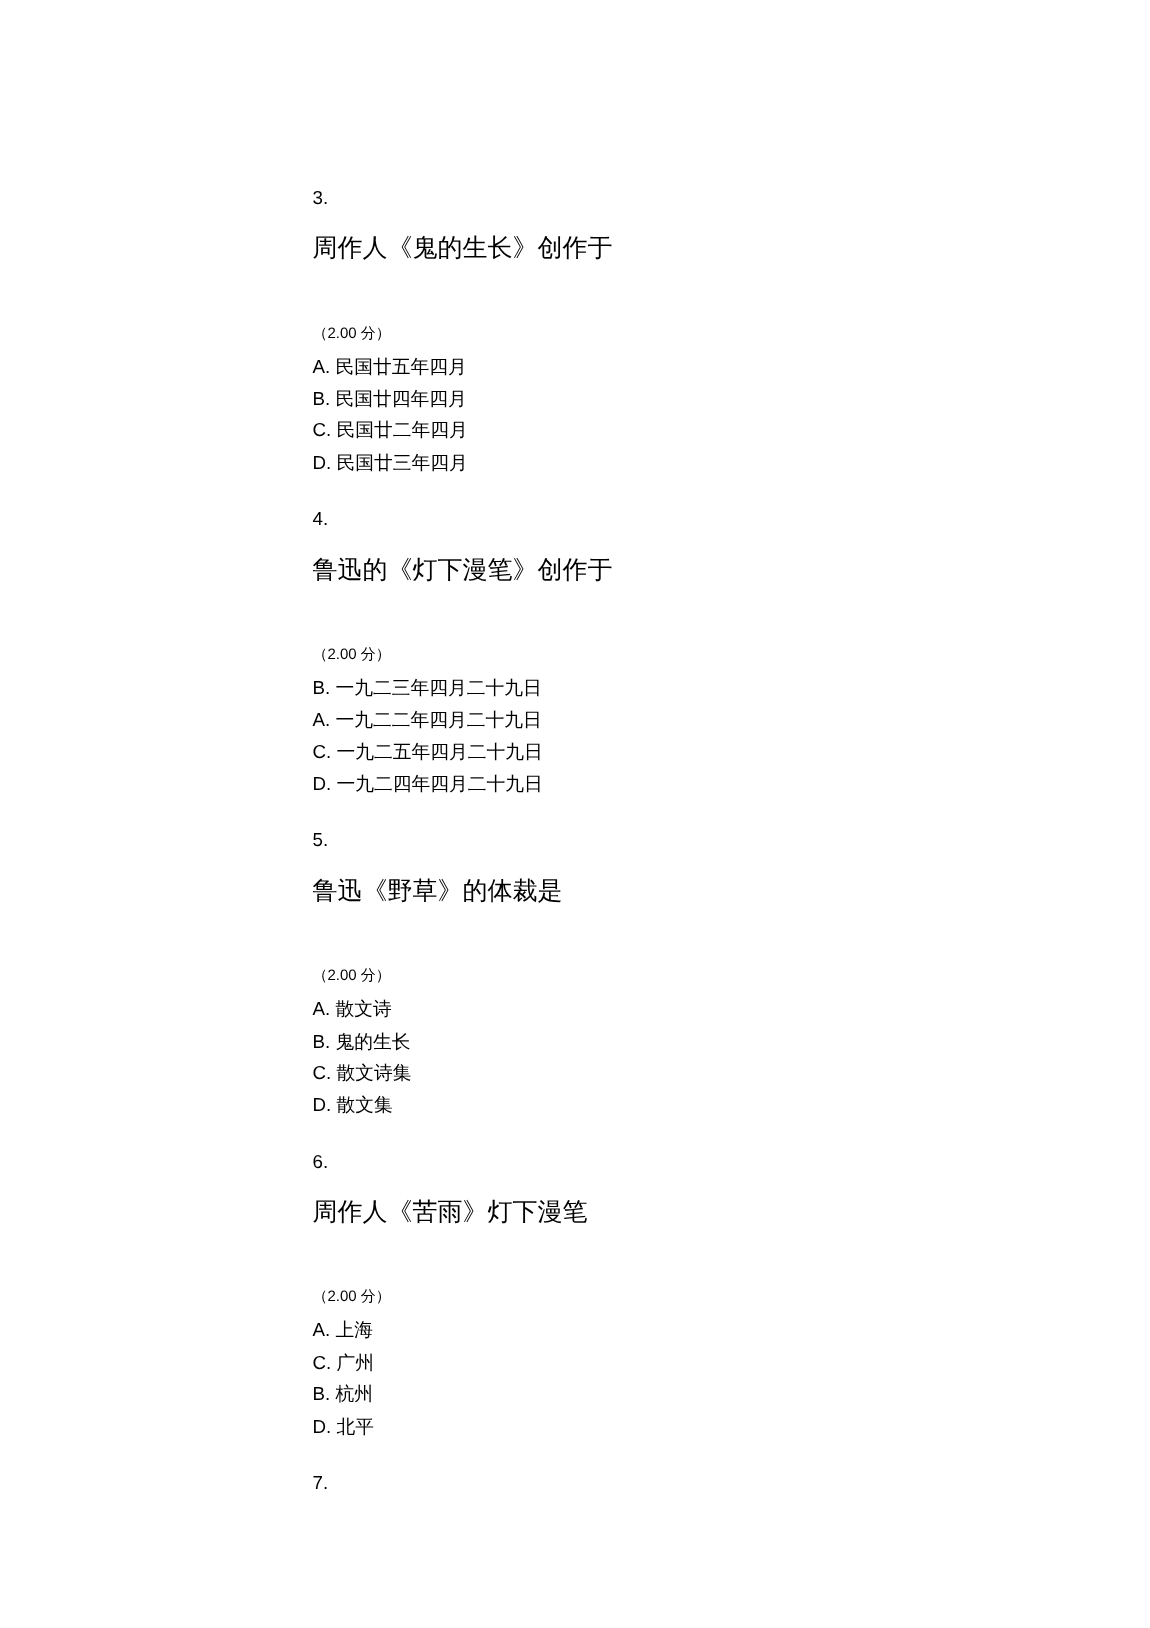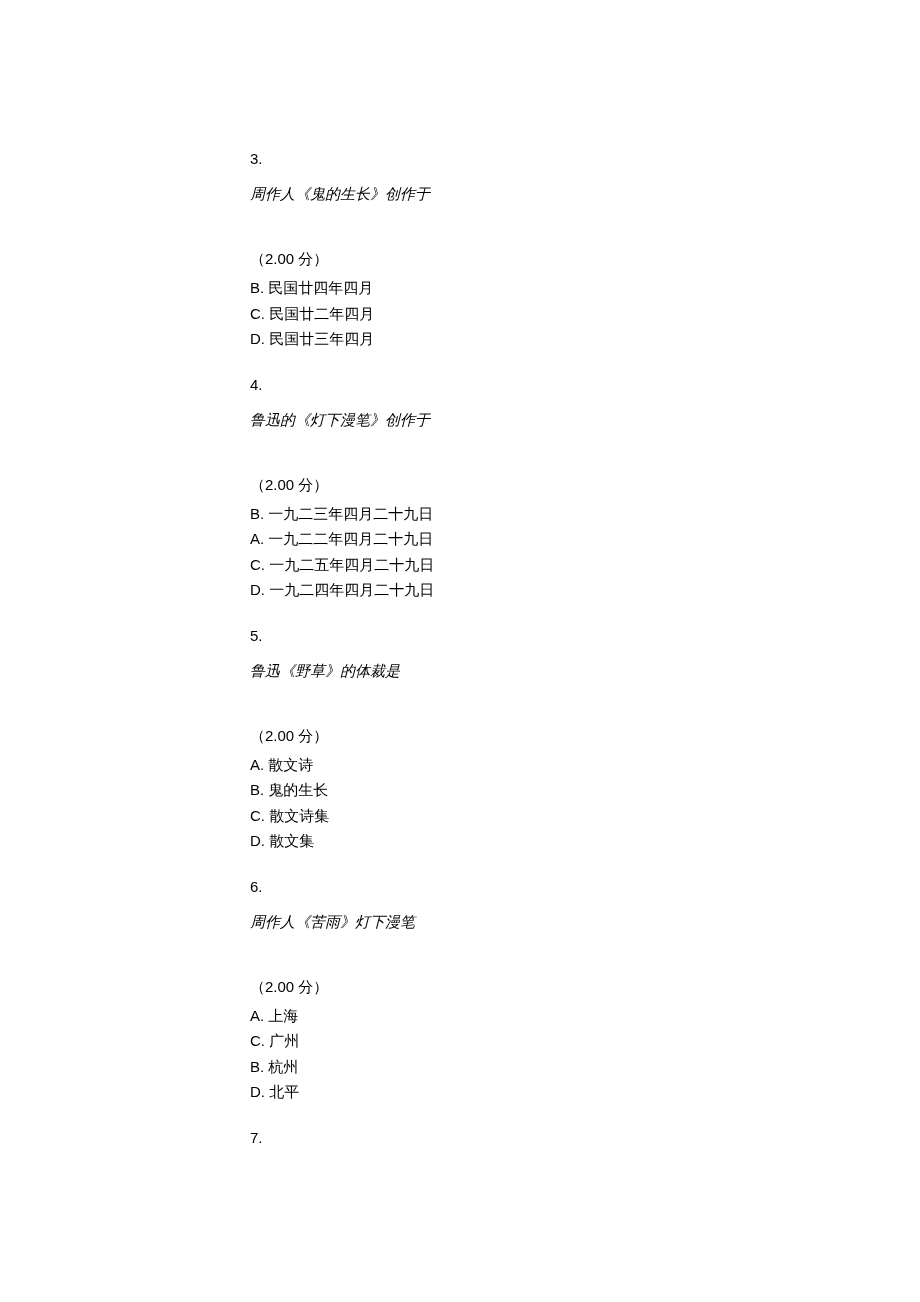--- a/index.html
+++ b/index.html
@@ -12,45 +12,45 @@
       padding: 150px 0 0 250px;
     }
     .question {
       margin-bottom: 24px;
     }
     .q-number {
       font-size: 15px;
       margin-bottom: 18px;
     }
     .q-stem {
-      font-size: 15px;
+      font-size: 20px;
       margin-bottom: 18px;
-      font-style: italic;
     }
     .q-points {
-      font-size: 15px;
+      font-size: 12px;
       margin-bottom: 6px;
       margin-top: 46px;
     }
     .q-option {
       font-size: 15px;
       line-height: 1.7;
     }
     .opt-letter {
       display: inline;
     }
   </style>
 </head>
 <body>
 
 <div id="qlist">
     <div class="question">
       <div class="q-number">3.</div>
       <div class="q-stem">周作人《鬼的生长》创作于</div>
       <div class="q-points">（2.00 分）</div>
+      <div class="q-option"><span class="opt-letter">A.</span> <span>民国廿五年四月</span></div>
       <div class="q-option"><span class="opt-letter">B.</span> <span>民国廿四年四月</span></div>
       <div class="q-option"><span class="opt-letter">C.</span> <span>民国廿二年四月</span></div>
       <div class="q-option"><span class="opt-letter">D.</span> <span>民国廿三年四月</span></div>
     </div>
     <div class="question">
       <div class="q-number">4.</div>
       <div class="q-stem">鲁迅的《灯下漫笔》创作于</div>
       <div class="q-points">（2.00 分）</div>
       <div class="q-option"><span class="opt-letter">B.</span> <span>一九二三年四月二十九日</span></div>
       <div class="q-option"><span class="opt-letter">A.</span> <span>一九二二年四月二十九日</span></div>

